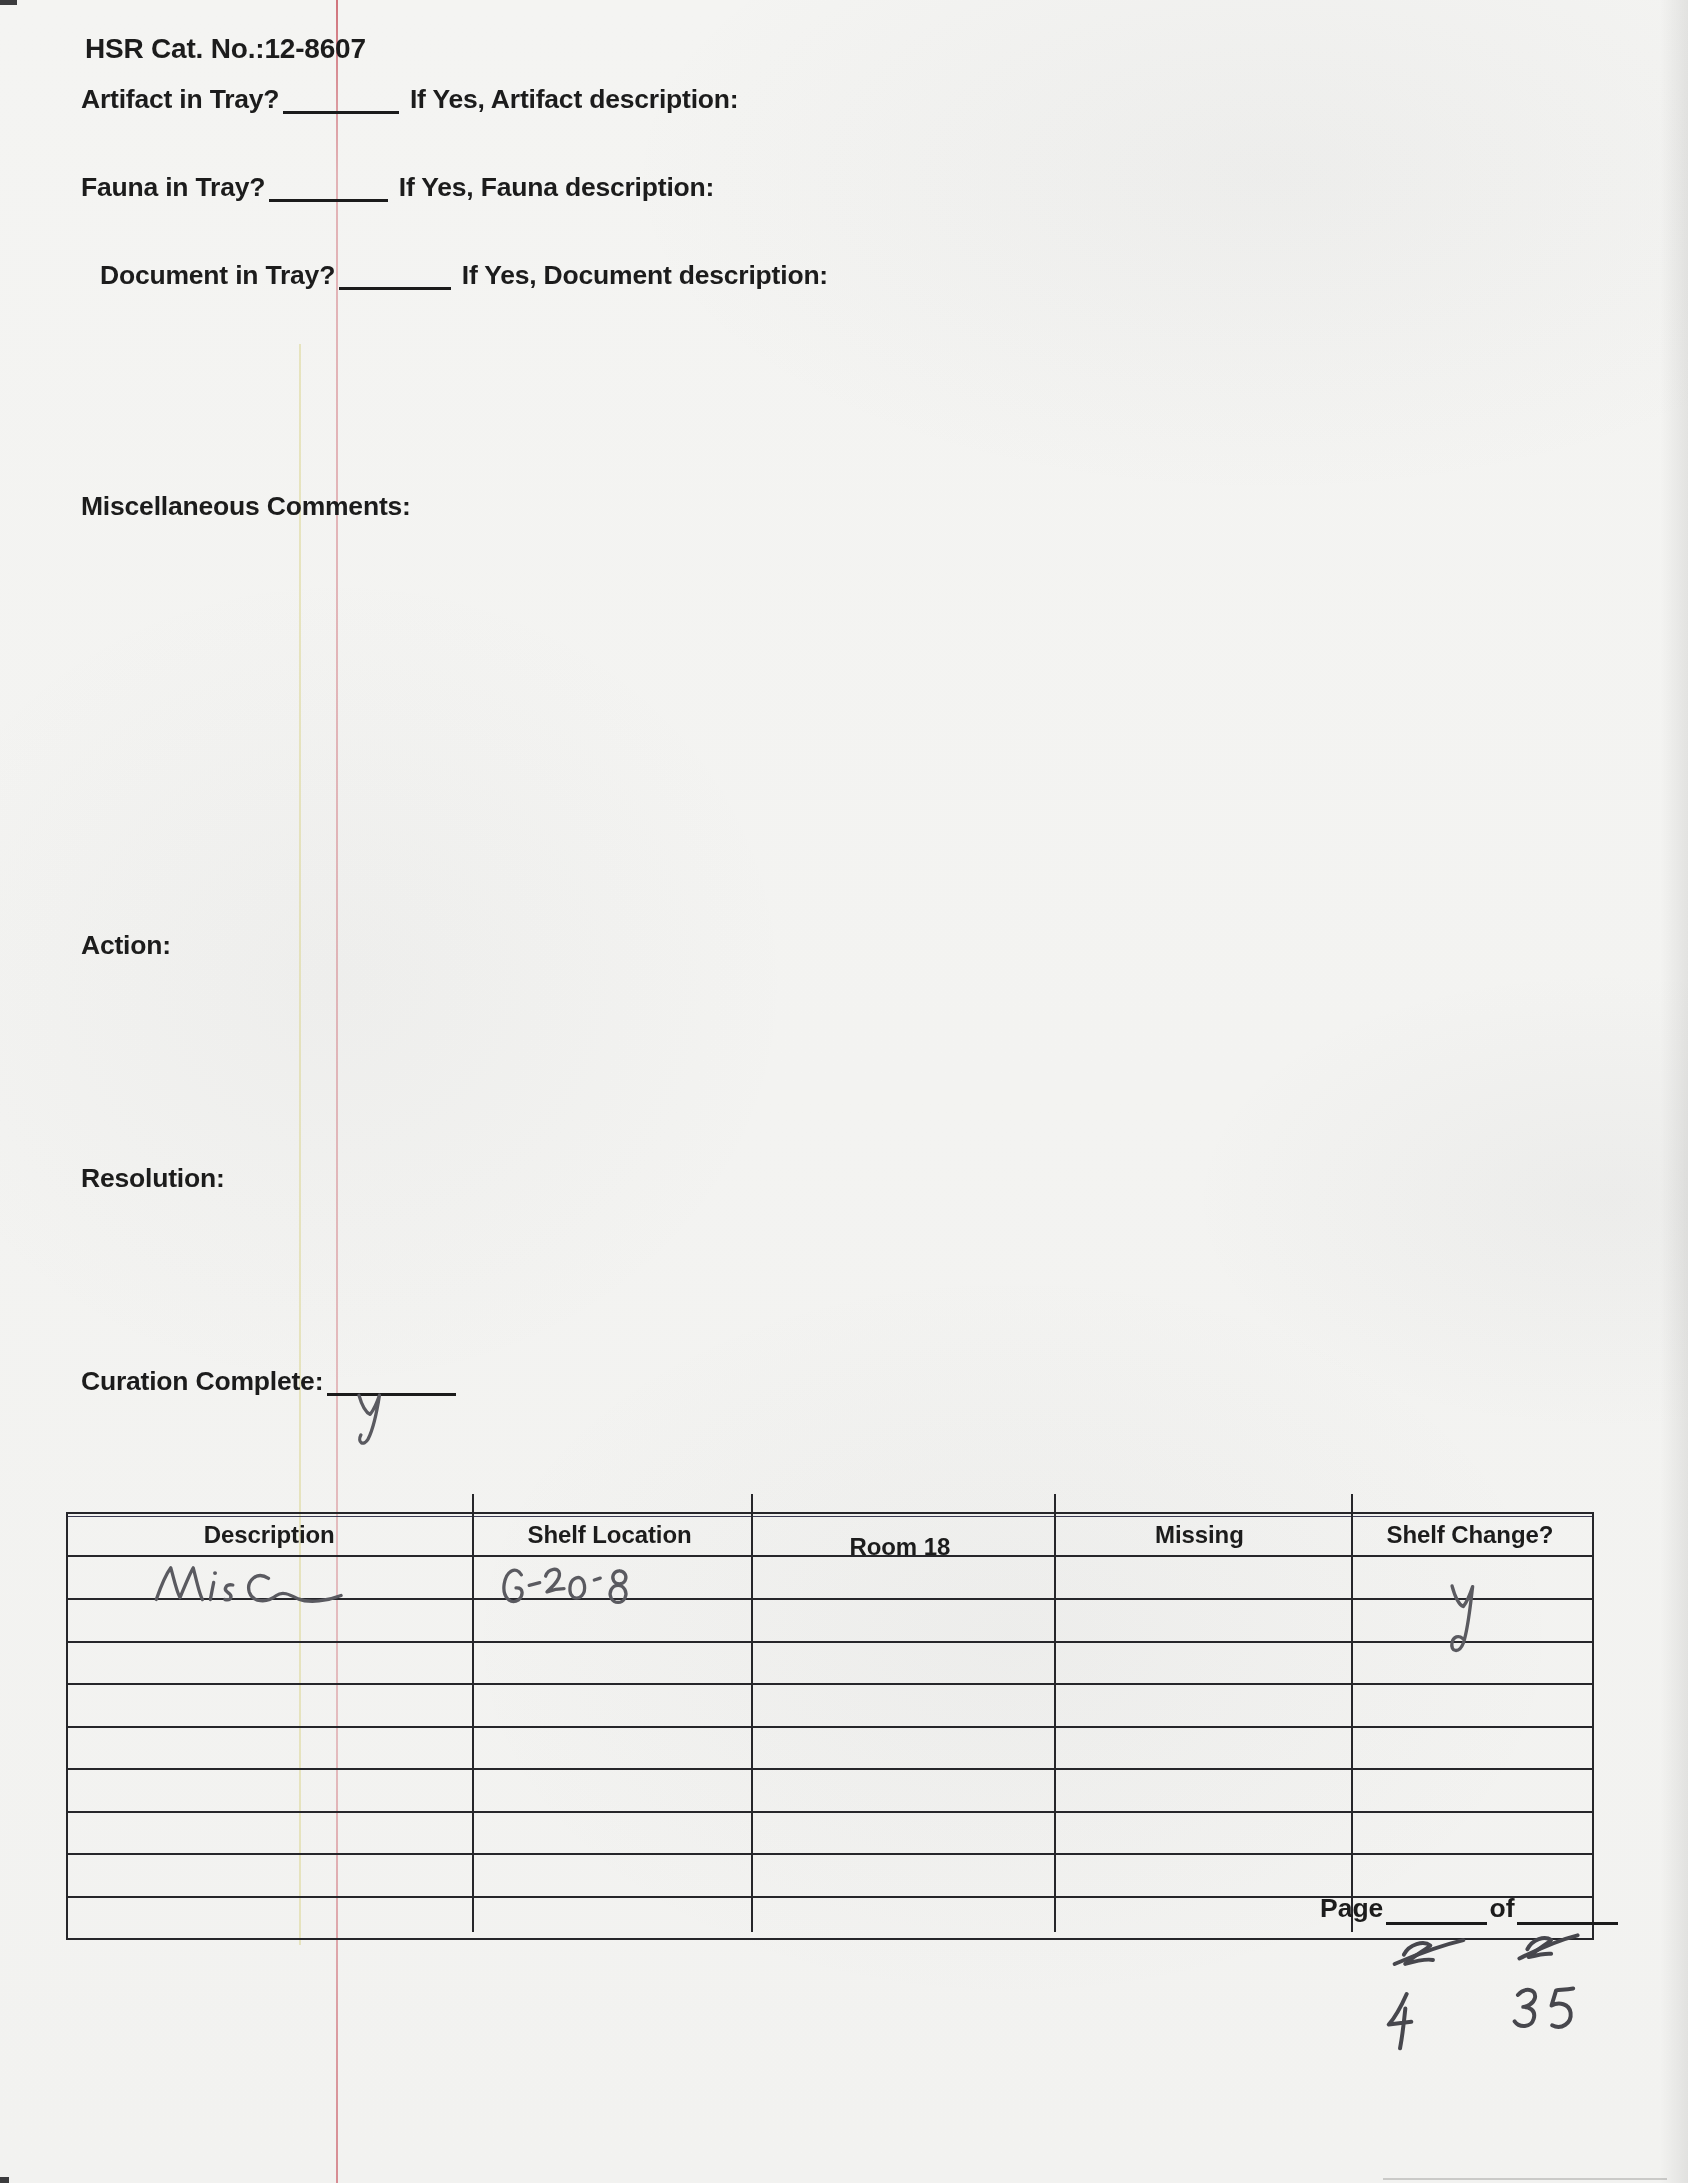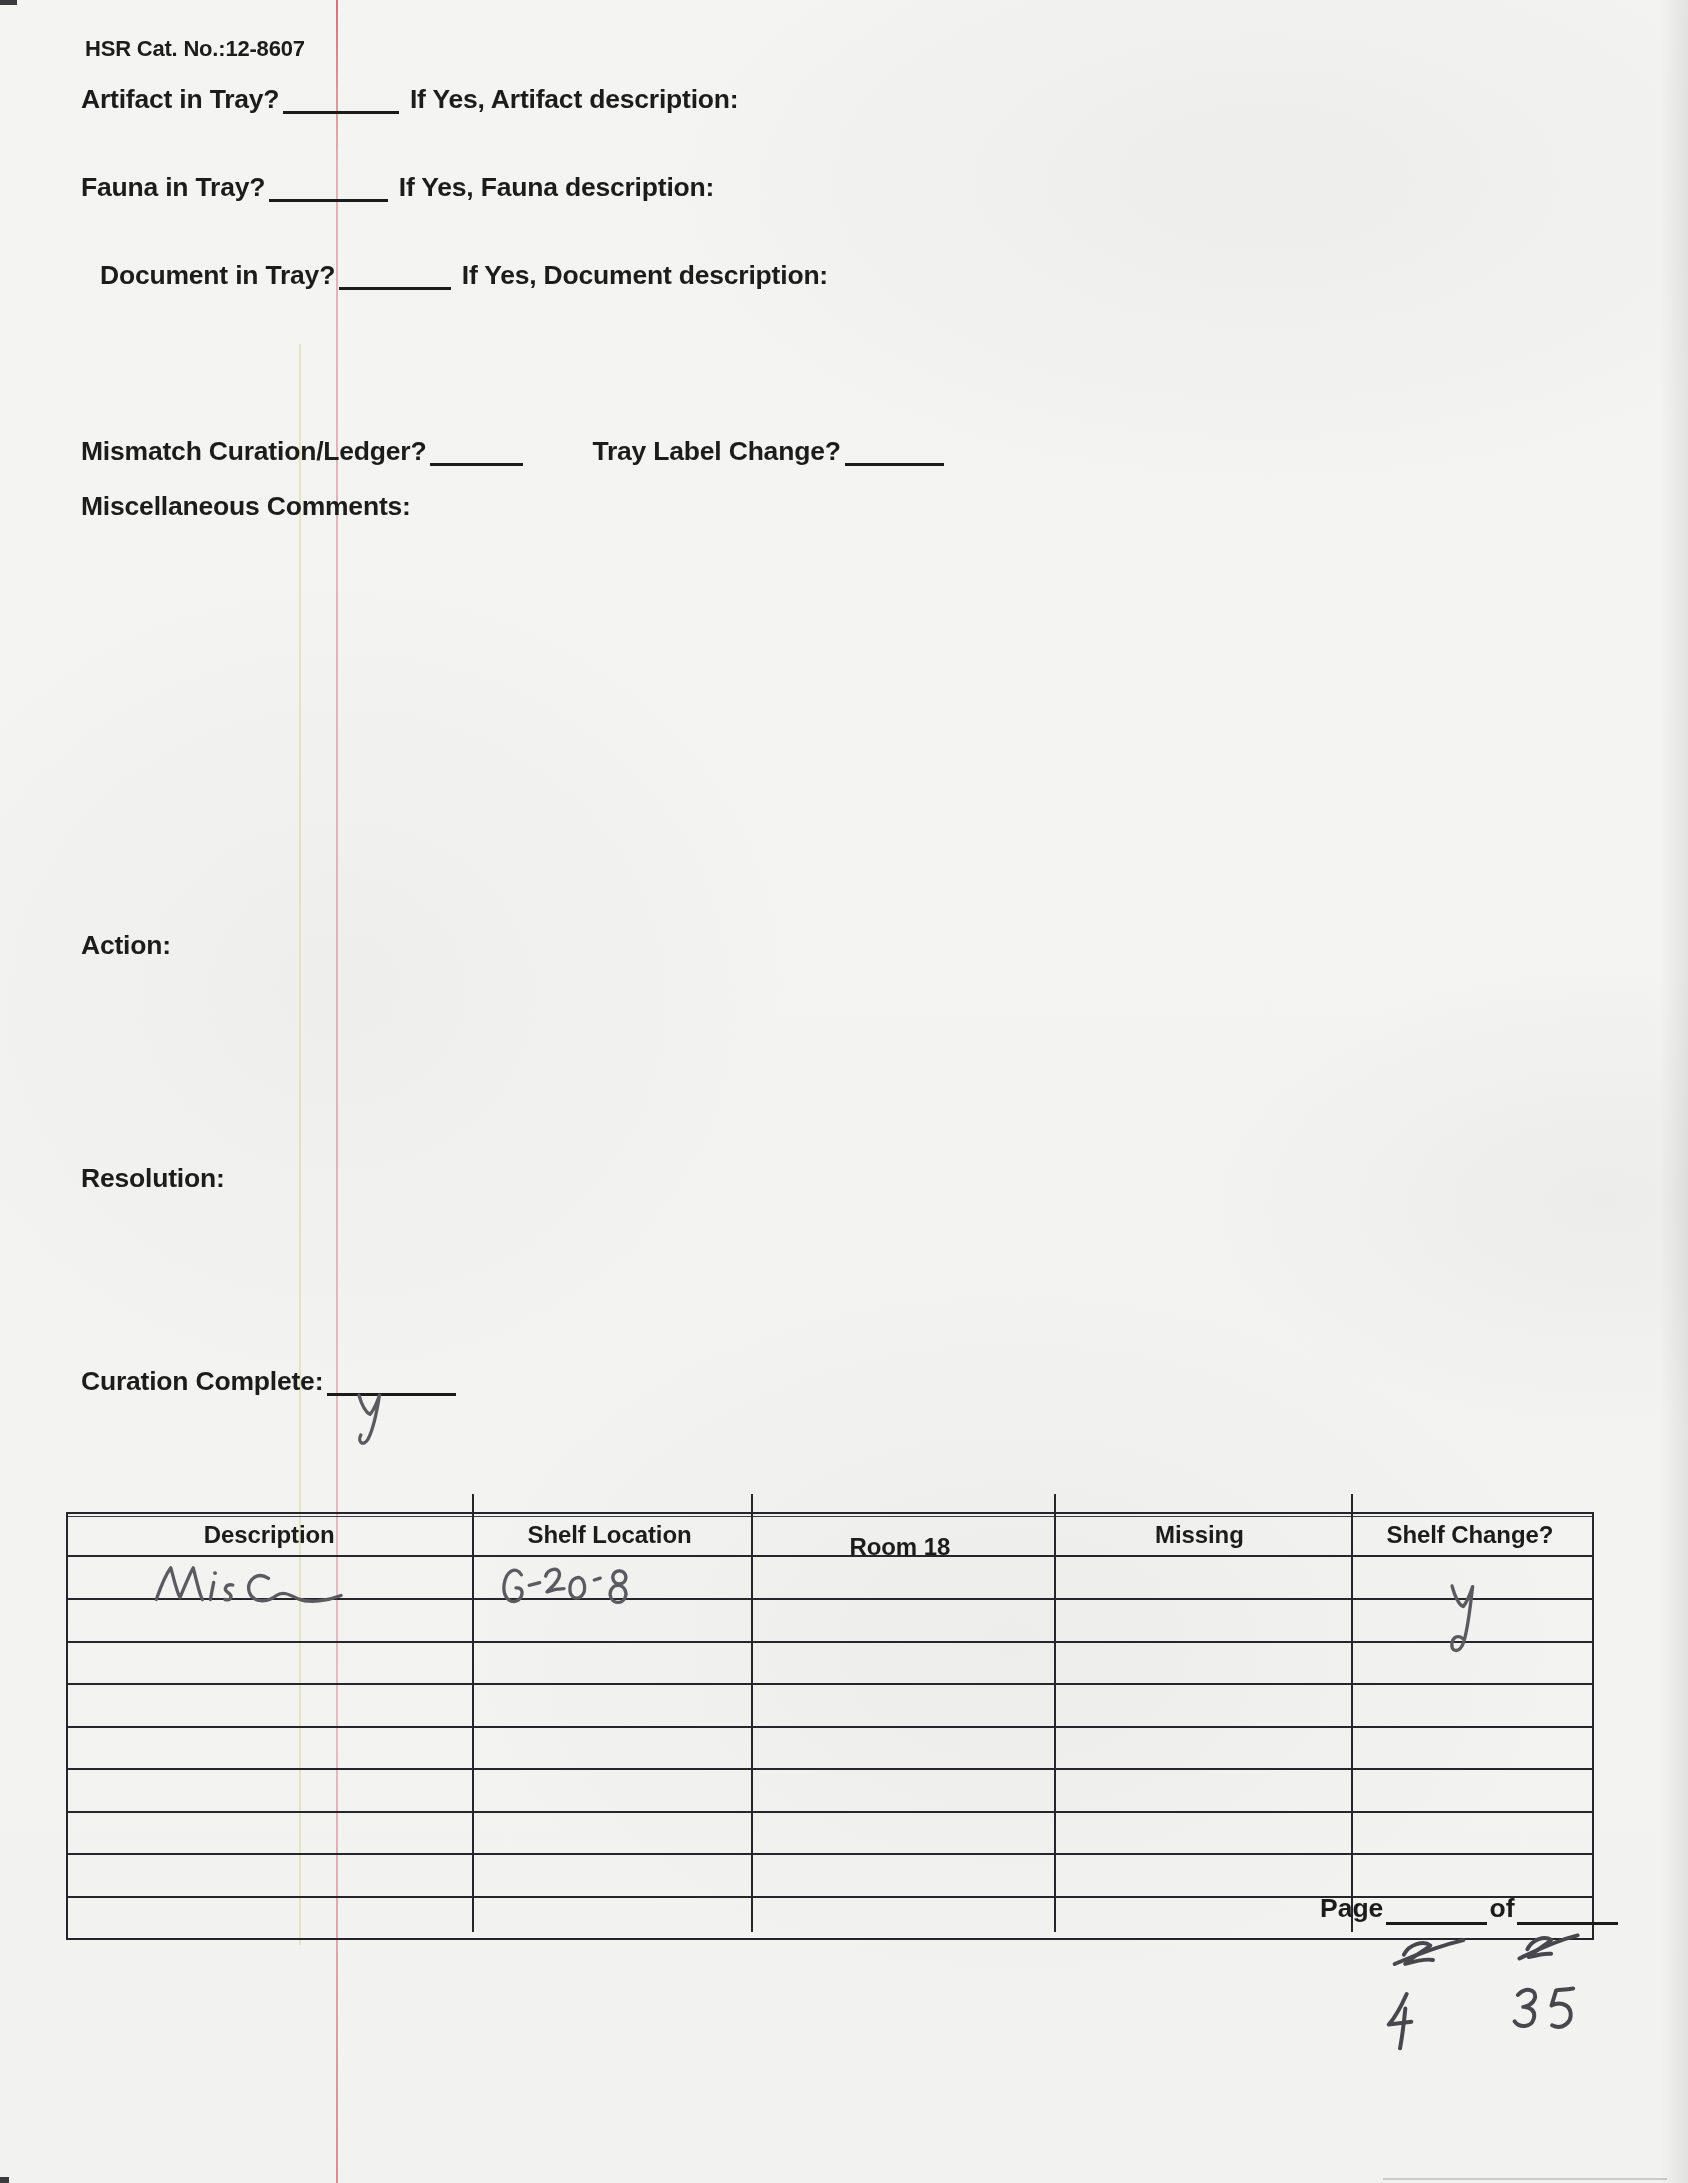--- a/index.html
+++ b/index.html
@@ -22,21 +22,21 @@
     background:linear-gradient(to bottom,rgba(197,72,84,0.75) 0%,rgba(197,72,84,0.38) 8%,rgba(197,72,84,0.32) 80%,rgba(197,72,84,0.6) 100%);}
   .crease-yellow{position:absolute;left:299px;top:344px;width:2px;height:1601px;background:rgba(214,208,128,0.45);}
   .edge-shade{position:absolute;right:0;top:0;width:28px;height:100%;
     background:linear-gradient(to left,rgba(0,0,0,0.07),rgba(0,0,0,0) 100%);}
   .corner-tl{position:absolute;left:0;top:0;width:17px;height:4.6px;background:#3c3c3e;}
   .corner-bl{position:absolute;left:0;top:2177px;width:9.3px;height:6px;background:#3c3c3e;}
   .bottom-streak{position:absolute;left:1383px;top:2178px;width:284px;height:2px;background:rgba(60,60,60,0.22);}
 
   
   .lbl{position:absolute;font-weight:bold;font-size:26.5px;line-height:32px;letter-spacing:-0.2px;white-space:nowrap;}
-  .lbl-hsr{font-size:22px;}
+  .lbl-hsr{font-size:28px;}
   .blank{display:inline-block;border-bottom:3.3px solid #1b1b1b;height:28px;vertical-align:-6px;margin-left:4px;}
   .gap{display:inline-block;}
 
   
   .tbl{position:absolute;left:66px;top:1512px;width:1528px;height:428px;
        border:2.6px solid #26262a;box-sizing:border-box;}
   .tbl-topline{position:absolute;left:0;right:0;top:2px;height:1.3px;background:#3a3a52;}
   .thead{position:absolute;left:0;right:0;top:0;height:41px;display:flex;align-items:center;
          border-bottom:2.6px solid #26262a;box-sizing:content-box;}
   .th{font-weight:bold;font-size:24px;text-align:center;letter-spacing:-0.1px;}
@@ -75,23 +75,20 @@
   </div>
 
   <div class="lbl" style="left:81px;top:83px;">
     <span>Artifact in Tray?</span><span class="blank" style="width:116px;"></span><span class="gap" style="width:10.6px;"></span><span>If Yes, Artifact description:</span>
   </div>
 
   <div class="lbl" style="left:100px;top:259px;">
     <span>Document in Tray?</span><span class="blank" style="width:112px;"></span><span class="gap" style="width:10.6px;"></span><span>If Yes, Document description:</span>
   </div>
 
-  <div class="lbl" style="left:81px;top:435px;">
-    <span>Mismatch Curation/Ledger?</span><span class="blank" style="width:93px;"></span><span class="gap" style="width:69px;"></span><span>Tray Label Change?</span><span class="blank" style="width:99px;"></span>
-  </div>
 
   <div class="lbl" style="left:81px;top:490px;">Miscellaneous Comments:</div>
 
   <div class="lbl" style="left:81px;top:929px;">Action:</div>
 
   <div class="lbl" style="left:81px;top:1162px;">Resolution:</div>
 
   <div class="lbl" style="left:81px;top:1365px;">
     <span>Curation Complete:</span><span class="blank" style="width:129px;"></span>
   </div>

